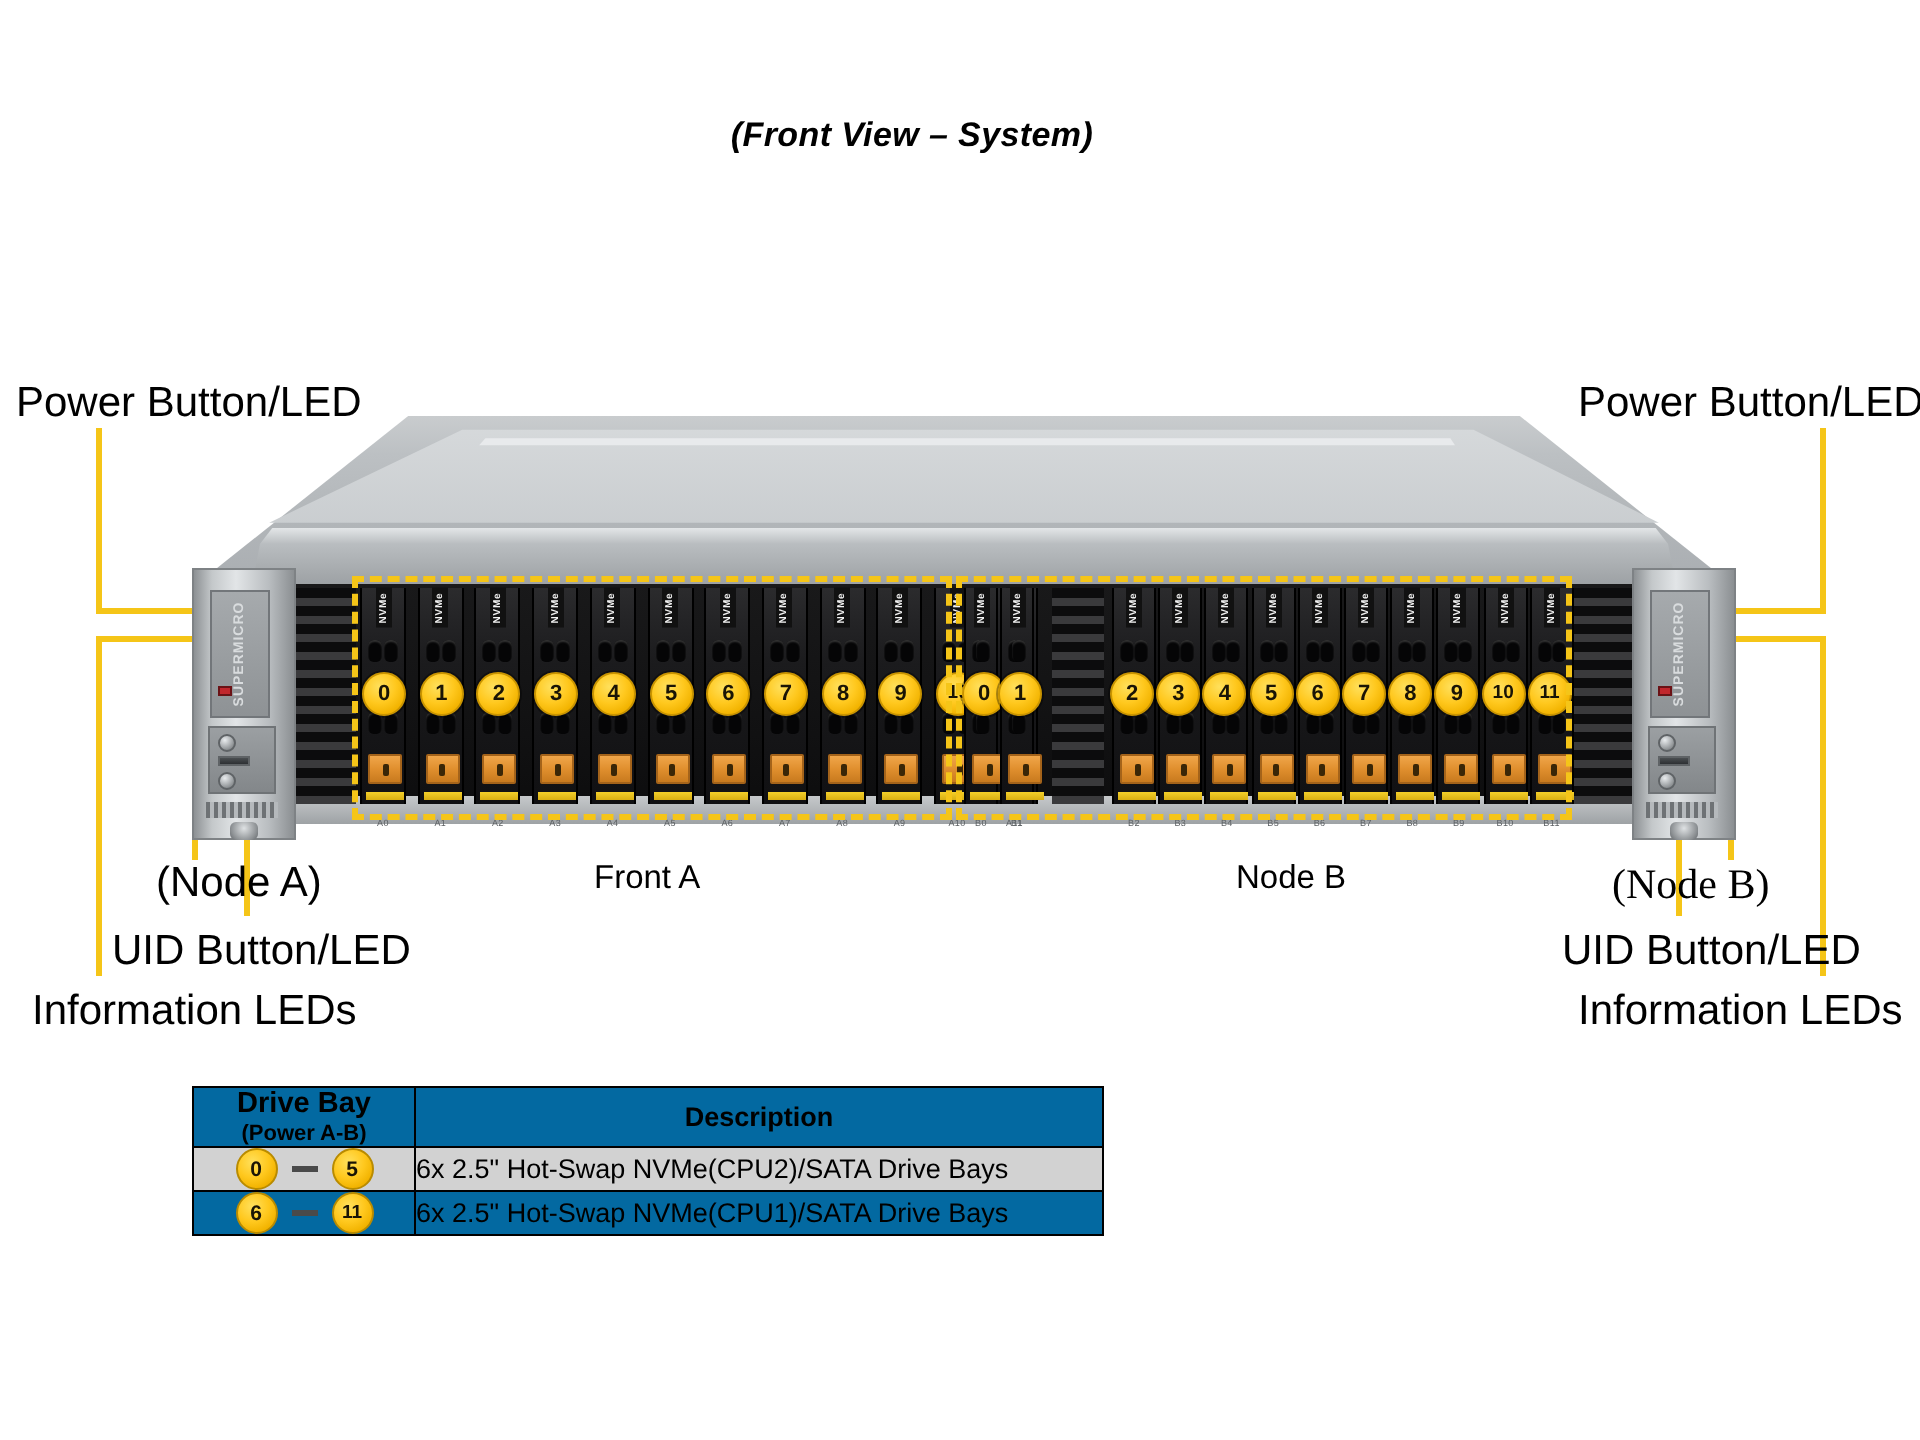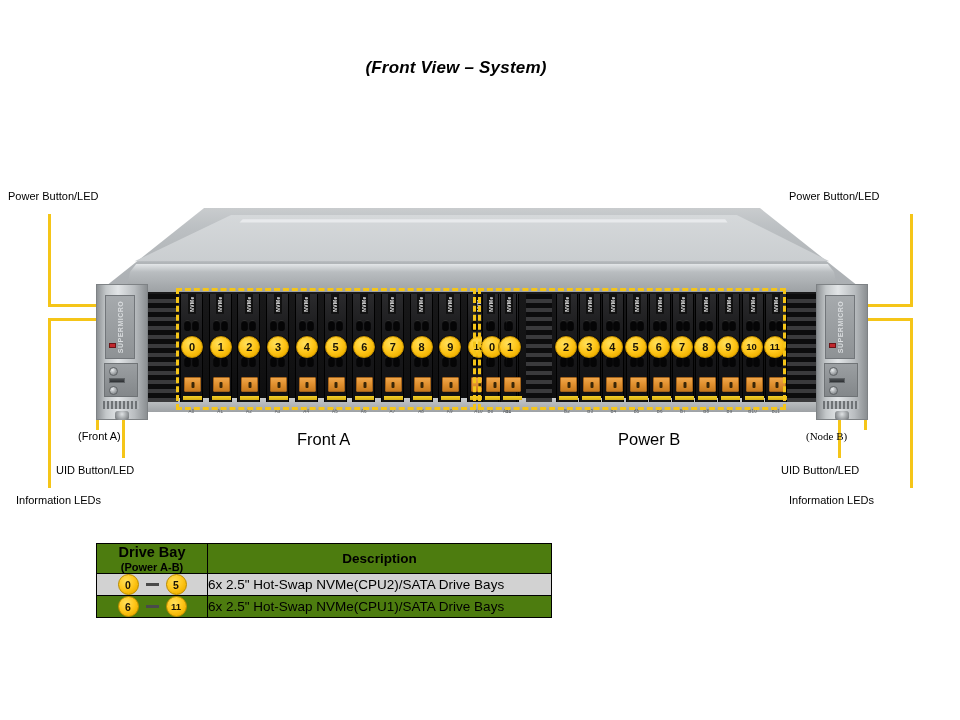--- a/index.html
+++ b/index.html
@@ -11,21 +11,21 @@
   }
   .abs{position:absolute;}
 
   
   #title{
     left:0;top:58px;width:912px;text-align:center;
     font-style:italic;font-weight:bold;font-size:17px;letter-spacing:.2px;
   }
 
   
-  .callout{font-size:11px;white-space:nowrap;}
+  .callout{font-size:21px;white-space:nowrap;}
 
   
   .ld{background:#F5C518;}
   .ldv{width:3px;}
   .ldh{height:3px;}
 
   
   #chassis{left:96px;top:208px;width:772px;height:212px;}
 
   
@@ -190,21 +190,21 @@
   
   .nodeCap{font-size:16.5px;}
 
   
   #legend{
     left:96px;top:543px;width:456px;
     border-collapse:collapse;
   }
   #legend td,#legend th{
     border:1.6px solid #000;padding:0;
-    font-size:13.5px;color:#000;background:#4d7c0f;
+    font-size:13.5px;color:#000;background:#0369a1;
   }
   .lgHeadBay{width:110px;text-align:center;padding:6px 4px 7px;}
   .lgHeadBay .t1{font-weight:bold;font-size:14.5px;}
   .lgHeadBay .t2{font-size:11px;margin-top:1px;}
   .lgHeadDesc{text-align:center;font-weight:bold;font-size:14.5px;padding:6px 4px;}
   .lgRange{text-align:center;padding:3px 0;}
   .lgDesc{padding:4px 0 4px 10px;font-size:13.5px;white-space:nowrap;}
   tr.shaded td{background:#d2d2d2 !important;}
   .rangeWrap{display:flex;align-items:center;justify-content:center;gap:7px;}
   .badge{
@@ -238,21 +238,21 @@
 
 <div class="abs ld ldv" style="left:910px;top:318px;width:3px;height:170px;"></div>
 <div class="abs ld ldh" style="left:820px;top:318px;width:93px;height:3px;"></div>
 
 <div class="abs ld ldv" style="left:838px;top:332px;width:3px;height:126px;"></div>
 <div class="abs ld ldh" style="left:820px;top:332px;width:21px;height:3px;"></div>
 
 <div class="abs ld ldv" style="left:864px;top:396px;width:3px;height:34px;"></div>
 
 <div class="abs callout" style="left:8px;top:190px;">Power Button/LED</div>
-<div class="abs callout" style="left:78px;top:430px;">(Front A)</div>
+<div class="abs callout" style="left:78px;top:430px;">(Node A)</div>
 <div class="abs callout" style="left:56px;top:464px;">UID Button/LED</div>
 <div class="abs callout" style="left:16px;top:494px;">Information LEDs</div>
 
 <div class="abs callout" style="left:789px;top:190px;">Power Button/LED</div>
 <div class="abs callout" style="left:806px;top:430px;font-family:Liberation Serif, serif;">(Node B)</div>
 <div class="abs callout" style="left:781px;top:464px;">UID Button/LED</div>
 <div class="abs callout" style="left:789px;top:494px;">Information LEDs</div>
 
 <div class="abs" id="chassis">
 
@@ -564,21 +564,21 @@
         <span class="slotlbl">B11</span>
       </div>
       <div class="bayNum w2" style="left: 667.8px; top: 128px;">11</div>
     </div>
 
   <div class="dashBox" style="left:80px;top:80px;width:300px;height:122px;"></div>
   <div class="dashBox" style="left:382px;top:80px;width:308px;height:122px;"></div>
 </div>
 
 <div class="abs nodeCap" style="left:297px;top:430px;">Front A</div>
-<div class="abs nodeCap" style="left:618px;top:430px;">Power B</div>
+<div class="abs nodeCap" style="left:618px;top:430px;">Node B</div>
 
 <table class="abs" id="legend">
   <thead>
     <tr>
       <th class="lgHeadBay">
         <div class="t1">Drive Bay</div>
         <div class="t2">(Power A-B)</div>
       </th>
       <th class="lgHeadDesc">Description</th>
     </tr>

